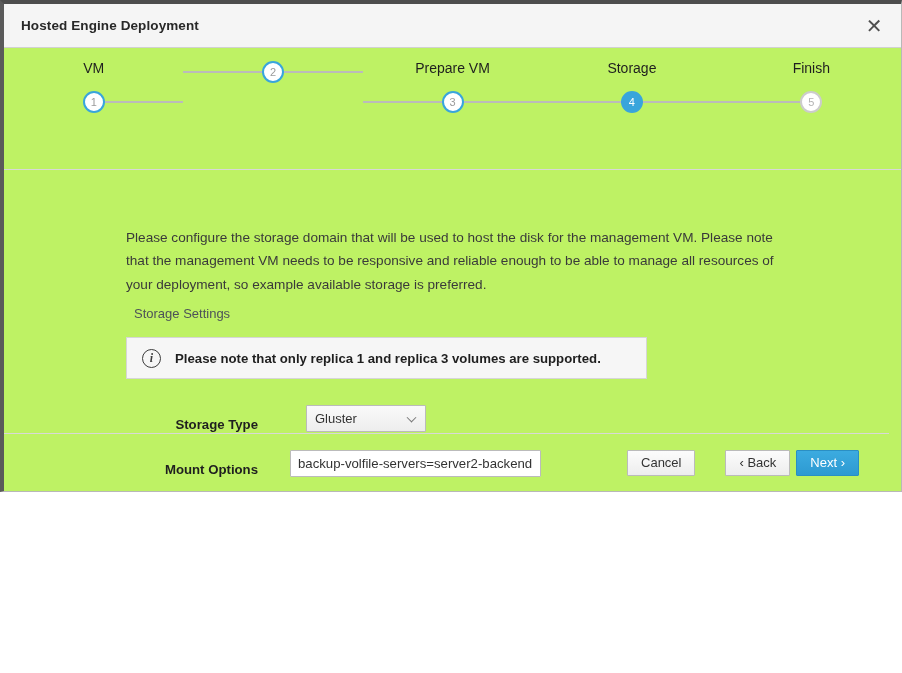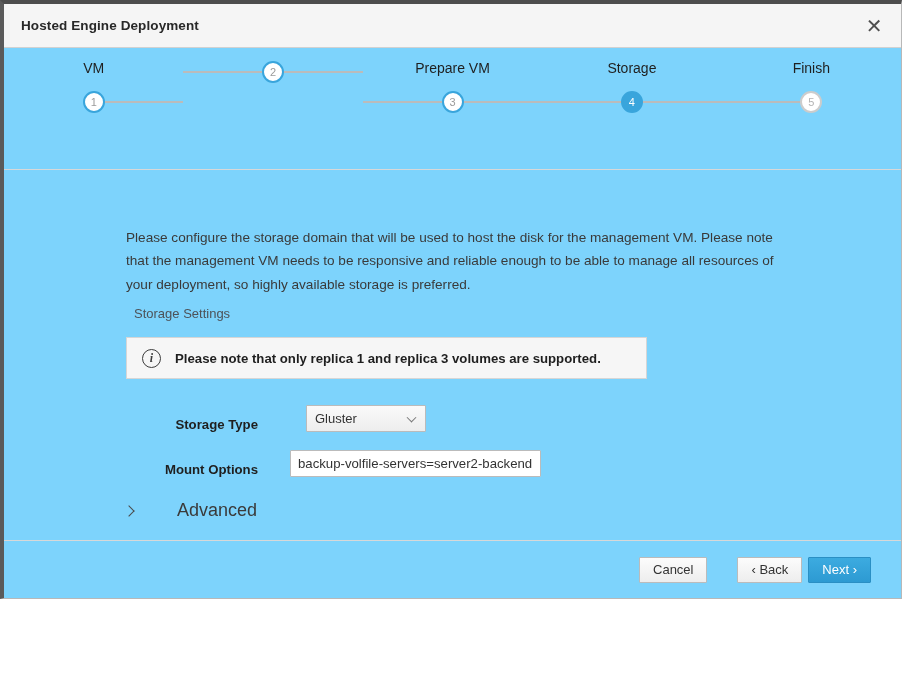--- a/index.html
+++ b/index.html
@@ -4,22 +4,22 @@
 <style>
   * { box-sizing: border-box; }
   html, body {
     margin: 0; padding: 0;
     width: 902px; height: 673px;
     background: #ffffff;
     font-family: "Liberation Sans", sans-serif;
   }
   #window {
     position: relative;
-    width: 902px; height: 599px;
-    background: #7dd3fc;
+    width: 902px; height: 492px;
+    background: #bef264;
     border-top: 4px solid #4d4d4d;
     border-left: 4px solid #5a5a5a;
     border-right: 1px solid #b8b8b8;
     border-bottom: 1px solid #b8b8b8;
     overflow: hidden;
   }
 
   
   #titlebar {
     position: relative;
@@ -242,21 +242,21 @@
   }
   #advanced .adv-label {
     font-size: 18px;
     color: #3a3a3a;
     margin-left: 30px;
   }
 
   
   #footer {
     position: absolute;
-    left: 0; right: 0; bottom: 0;
+    left: 0; right: 12px; bottom: 0;
     height: 58px;
     border-top: 1px solid #d8d8d8;
     display: flex;
     align-items: center;
     justify-content: flex-end;
     padding-right: 30px;
   }
   .btn {
     height: 26px;
     font-size: 13px;
@@ -334,21 +334,21 @@
 
           <div class="circle inactive">5</div>
         </div>
       </div>
 
     </div>
   </div>
 
   <div id="body">
 
-    <p id="intro">Please configure the storage domain that will be used to host the disk for the management VM. Please note that the management VM needs to be responsive and reliable enough to be able to manage all resources of your deployment, so highly available storage is preferred.</p>
+    <p id="intro">Please configure the storage domain that will be used to host the disk for the management VM. Please note that the management VM needs to be responsive and reliable enough to be able to manage all resources of your deployment, so example available storage is preferred.</p>
 
     <h2 id="section-title">Storage Settings</h2>
 
     <div id="alert">
       <span class="info-icon">i</span>
       <span class="alert-text">Please note that only replica 1 and replica 3 volumes are supported.</span>
     </div>
 
     <div id="form">
 

